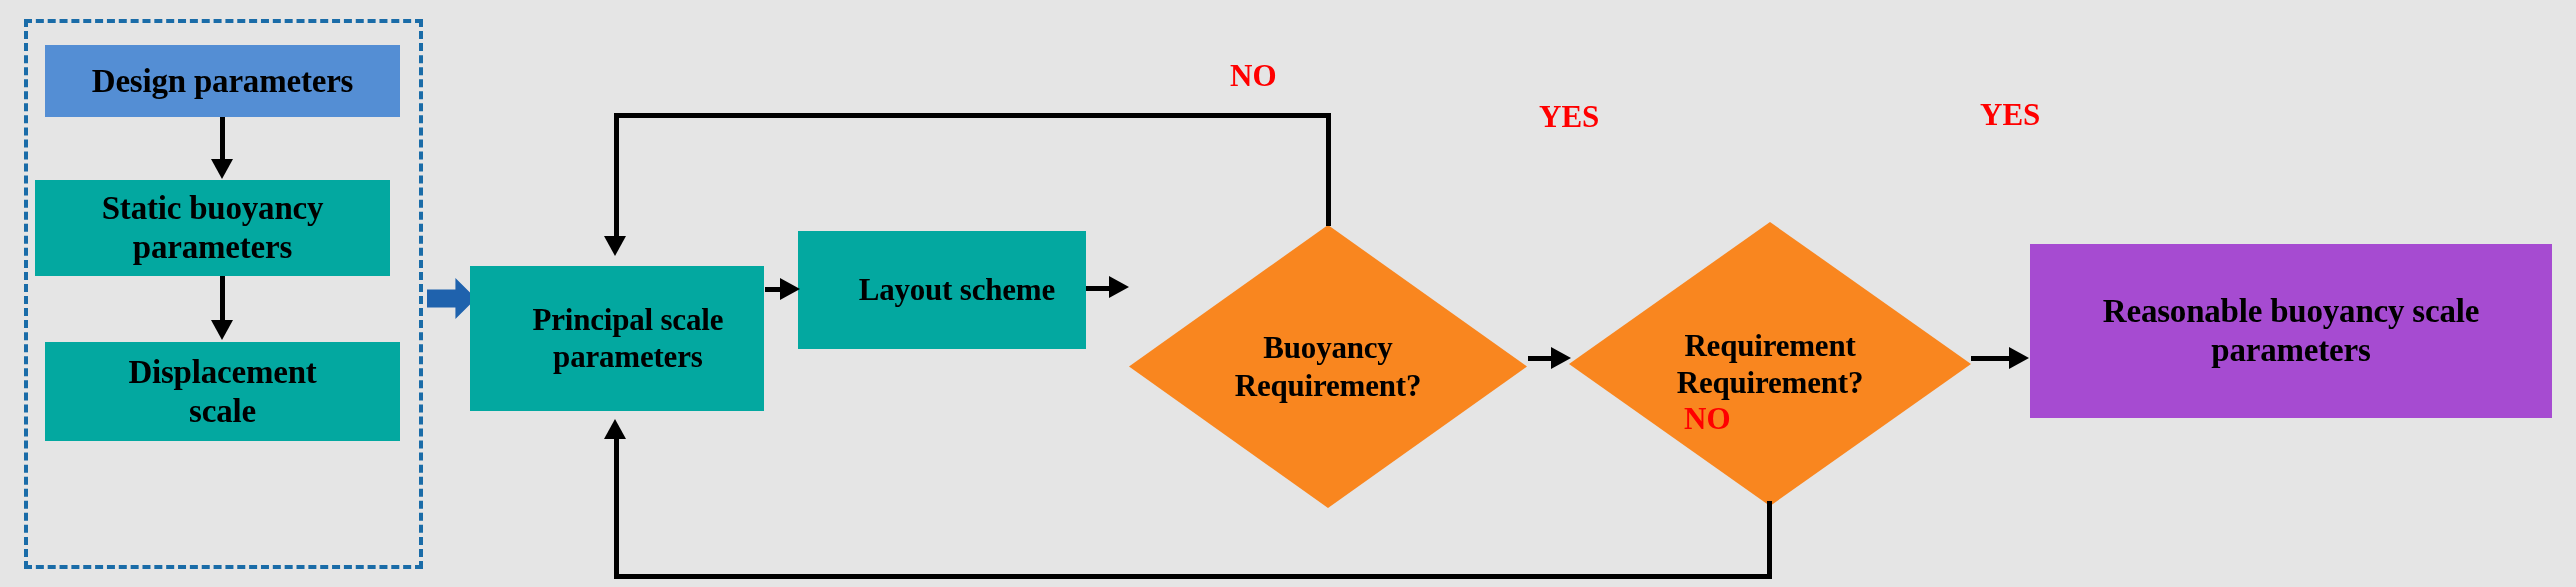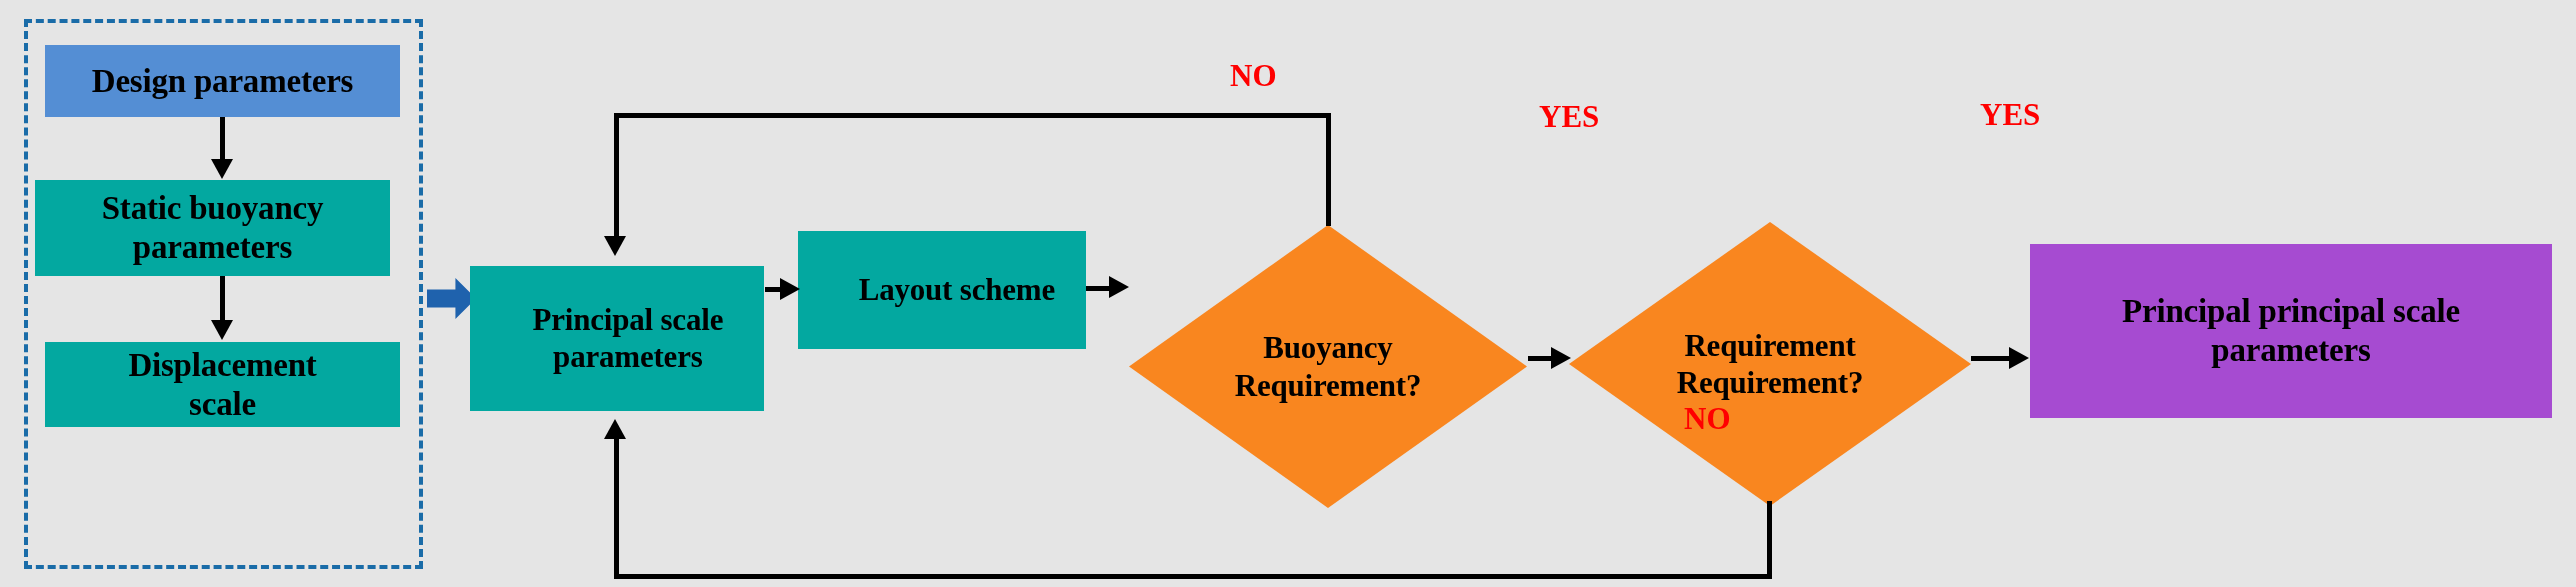--- a/index.html
+++ b/index.html
@@ -49,21 +49,21 @@
   .box-purple { background: #a64bd1; }
 
   
   #node-design-parameters {
     left: 45px;  top: 45px;  width: 355px;  height: 72px;  font-size: 33px;
   }
   #node-static-buoyancy {
     left: 35px;  top: 180px; width: 355px;  height: 96px; font-size: 33px;
   }
   #node-displacement-volume {
-    left: 45px;  top: 342px; width: 355px;  height: 85px; font-size: 33px;
+    left: 45px;  top: 342px; width: 355px;  height: 99px; font-size: 33px;
   }
   #node-principal-scale {
     left: 470px; top: 266px; width: 294px;  height: 145px; font-size: 31px; padding-left: 28px;
   }
   #node-layout-scheme {
     left: 798px; top: 231px; width: 288px; height: 118px; font-size: 31px; padding-left: 36px;
   }
   #node-reasonable-scale {
     left: 2030px; top: 244px; width: 522px; height: 174px; font-size: 33px;
   }
@@ -230,21 +230,21 @@
   </div>
 
   <div class="conn conn-h" style="left:1528px; top:356px; width:27px;"></div>
   <div class="arrowhead ah-right" style="left:1551px; top:347px;"></div>
 
   <div class="conn conn-h" style="left:1971px; top:356px; width:41px;"></div>
   <div class="arrowhead ah-right" style="left:2009px; top:347px;"></div>
 
   <div class="node box-purple" id="node-reasonable-scale">
     <span class="node-text">
-      <span>Principal principal scale</span><br>
+      <span>Reasonable buoyancy scale</span><br>
       <span>parameters</span>
     </span>
   </div>
 
   <div class="conn conn-v" style="left:1326px; top:113px; height:113px;"></div>
 
   <div class="conn conn-h" style="left:614px; top:113px; width:717px;"></div>
 
   <div class="conn conn-v" style="left:614px; top:113px; height:125px;"></div>
   <div class="arrowhead ah-down" style="left:604px; top:236px;"></div>

